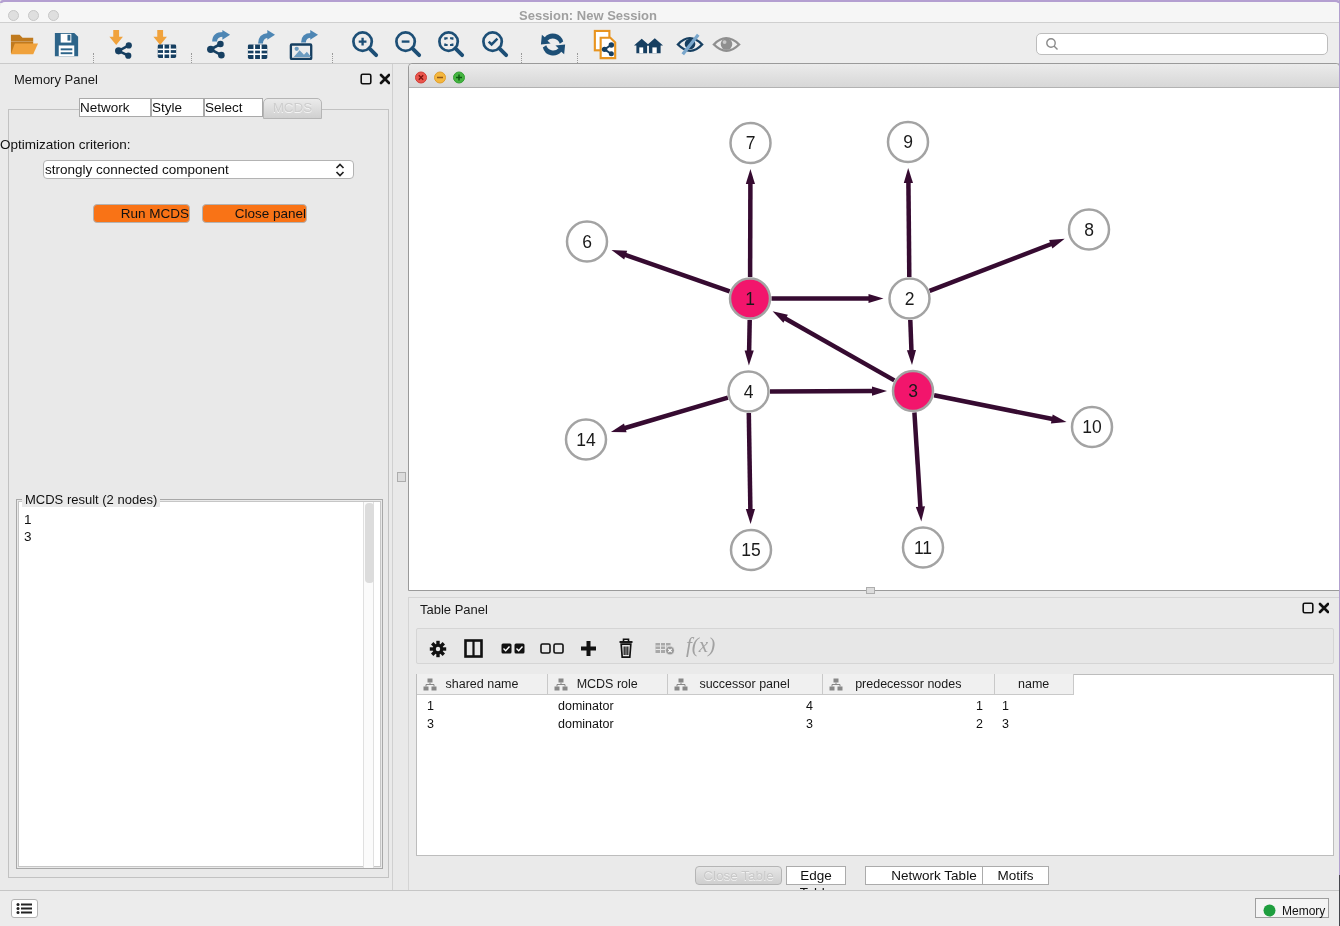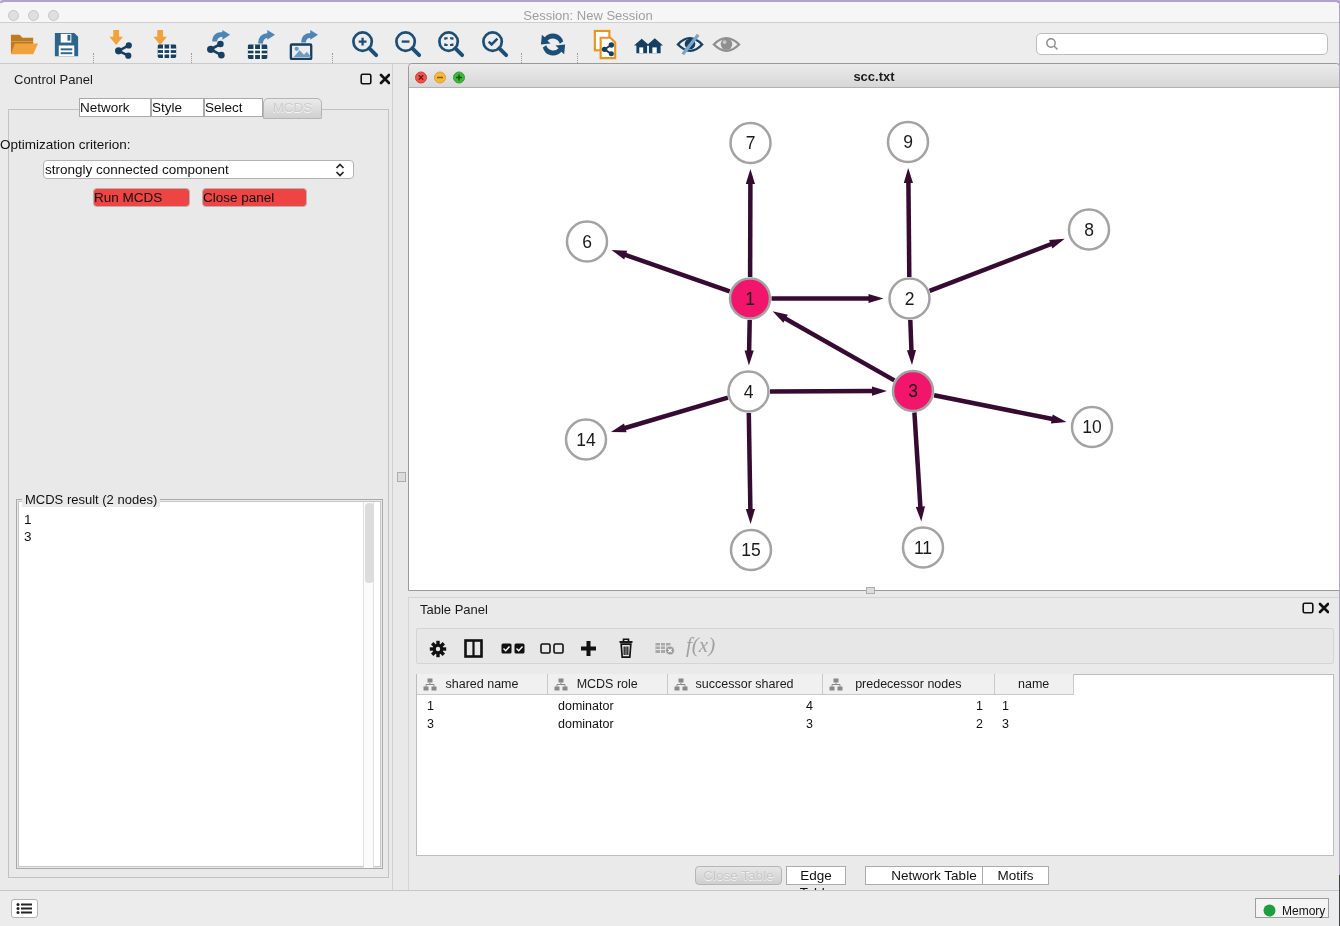--- a/index.html
+++ b/index.html
@@ -1,30 +1,30 @@
 <!DOCTYPE html>
 <html><head><meta charset="utf-8"><style>
 * { margin:0; padding:0; box-sizing:border-box; }
 body { width:1340px; height:926px; overflow:hidden; font-family:"Liberation Sans",sans-serif; background:#e9e9e9; position:relative; }
 .abs { position:absolute; }
 #ptop { left:0; top:0; width:1340px; height:3px; background:#b49fd1; border-radius:8px 8px 0 0; }
 #tbar { left:0; top:2px; width:1340px; height:21px; background:#f6f6f6; border-bottom:1px solid #cfcfcf; border-radius:5px 5px 0 0; }
 .tl { position:absolute; top:7.5px; width:11px; height:11px; border-radius:50%; background:#dfdfdf; border:1px solid #c7c7c7; }
-#ttitle { left:0; top:6px; width:1176px; text-align:center; font-size:13px; color:#9f9f9f; }
+#ttitle { left:0; top:6px; width:1176px; text-align:center; font-size:13px; color:#9f9f9f;font-weight:bold; }
 #toolbar { left:0; top:23px; width:1340px; height:41px; background:#ededed; border-bottom:1px solid #cacaca; }
 .vsep { position:absolute; top:30px; height:28px; width:0; border-left:1px dotted #9a9a9a; }
 #search { left:1036px; top:33px; width:292px; height:22px; background:#fff; border:1px solid #bdbdbd; border-radius:5px; }
 #cpanel { left:0; top:64px; width:393px; height:826px; background:#eaeaea; border-right:1px solid #d0d0d0; }
 #cpanel .hdr { position:absolute; left:14px; top:8px; font-size:13px; color:#1a1a1a; }
 #cpContent { position:absolute; left:8px; top:109px; width:381px; height:769px; border:1px solid #c2c2c2; background:#e9e9e9; }
 .tab { position:absolute; top:98px; height:19px; background:#fff; border:1px solid #a9a9a9; font-size:13.5px; color:#111; line-height:17px; }
 .tabsel { position:absolute; top:98px; height:21px; background:linear-gradient(#ebebeb,#d0d0d0); border:1px solid #b5b5b5; border-radius:5px 5px 0 0; font-size:13.5px; color:#cdcdcd; text-shadow:0 1px 0 #f5f5f5; text-align:center; line-height:18px; }
 #optlab { position:absolute; left:0; top:137px; width:397px; text-align:left; font-size:13.5px; color:#111; }
 #combo { position:absolute; left:43px; top:160px; width:311px; height:19px; background:#fff; border:1px solid #b3b3b3; border-radius:4px; font-size:13.5px; color:#111; line-height:17px; padding-left:1px; }
-.btn { position:absolute; top:188px; height:19px; background:#ef4444; border:1px solid #b3b3b3; border-radius:4px; font-size:13.5px; color:#111; text-align:left; line-height:17px; }
+.btn { position:absolute; top:204px; height:19px; background:#f97316; border:1px solid #b3b3b3; border-radius:4px; font-size:13.5px; color:#111; text-align:right; line-height:17px; }
 #fs { position:absolute; left:16px; top:499px; width:367px; height:370px; border:1px solid #a8a8a8; }
 #fslegend { position:absolute; left:22px; top:492px; background:#e9e9e9; font-size:13px; color:#111; padding:0 3px; }
 #fswhite { position:absolute; left:18px; top:501px; width:363px; height:366px; background:#fff; border:1px solid #c6c6c6; }
 #fstxt { position:absolute; left:5px; top:9px; font-size:13.5px; color:#111; line-height:17px; }
 #fssb { position:absolute; right:6px; top:0; width:11px; height:366px; background:#fbfbfb; border-left:1px solid #e0e0e0; border-right:1px solid #e0e0e0; }
 #fsthumb { position:absolute; left:0; top:1px; width:9px; height:80px; background:#dcdcdc; border-radius:4px; margin:0 1px; }
 #netwin { left:408px; top:63px; width:932px; height:528px; background:#fff; border:1px solid #9a9a9a; border-radius:4px 4px 0 0; }
 #nettb { position:absolute; left:0; top:0; width:930px; height:24px; background:linear-gradient(#ebebeb,#d7d7d7); border-bottom:1px solid #b2b2b2; border-radius:4px 4px 0 0; }
 #nettitle { position:absolute; left:0; top:5px; width:930px; text-align:center; font-size:13px; font-weight:bold; color:#1c1c1c; }
 #tpanel { left:408px; top:597px; width:932px; height:293px; background:#eaeaea; border-top:1px solid #d4d4d4; border-left:1px solid #d4d4d4; }
@@ -169,21 +169,21 @@
     <circle cx="14" cy="13.5" r="2" fill="#c9c9c9"></circle>
   </svg>
 <div class="abs" id="search">
     <svg width="14" height="14" viewBox="0 0 14 14" style="position:absolute;left:8px;top:3px">
       <circle cx="6" cy="6" r="4.2" fill="none" stroke="#8a8a8a" stroke-width="1.4"></circle>
       <line x1="9" y1="9" x2="12.5" y2="12.5" stroke="#8a8a8a" stroke-width="1.4"></line>
     </svg>
   </div>
 
 <div class="abs" id="cpanel">
-  <div class="hdr">Control Panel</div>
+  <div class="hdr">Memory Panel</div>
 </div>
 <svg class="abs" style="left:360px;top:73px" width="30" height="12" viewBox="0 0 30 12">
     <rect x="1.2" y="1.2" width="9.6" height="9.6" rx="1.5" fill="none" stroke="#111" stroke-width="1.6"></rect>
     <path d="M21 2 l8 8 M29 2 l-8 8" stroke="#111" stroke-width="2.6" stroke-linecap="round"></path>
   </svg>
 <div class="abs" id="cpContent"></div>
 <div class="tab" style="left:79px;width:72px">Network</div>
 <div class="tab" style="left:151px;width:53px">Style</div>
 <div class="tab" style="left:204px;width:59px">Select</div>
 <div class="tabsel" style="left:263px;width:59px">MCDS</div>
@@ -206,21 +206,20 @@
 <div class="abs" id="netwin">
   <div id="nettb">
     <svg style="position:absolute;left:6px;top:7px" width="52" height="13" viewBox="0 0 52 13">
       <circle cx="6" cy="6.5" r="5.5" fill="#ea564d" stroke="#d13f38" stroke-width="1"></circle>
       <path d="M3.8 4.3 l4.4 4.4 M8.2 4.3 l-4.4 4.4" stroke="#7e120e" stroke-width="1.3"></path>
       <circle cx="25" cy="6.5" r="5.5" fill="#f5b73d" stroke="#df9f30" stroke-width="1"></circle>
       <path d="M22 6.5 h6" stroke="#90571a" stroke-width="1.5"></path>
       <circle cx="44" cy="6.5" r="5.5" fill="#44b440" stroke="#35a035" stroke-width="1"></circle>
       <path d="M41 6.5 h6 M44 3.5 v6" stroke="#0d5a11" stroke-width="1.5"></path>
     </svg>
-    <div id="nettitle">scc.txt</div>
   </div>
 </div>
 <svg width="930" height="502" style="position:absolute;left:409px;top:88px">
     <line x1="341.1" y1="189.0" x2="341.4" y2="94.0" stroke="#360b31" stroke-width="4.5"></line>
     <polygon points="341.4,81.0 346.0,96.0 336.8,96.0" fill="#360b31"></polygon>
     <line x1="320.7" y1="203.4" x2="214.8" y2="166.4" stroke="#360b31" stroke-width="4.5"></line>
     <polygon points="202.5,162.1 218.2,162.7 215.2,171.4" fill="#360b31"></polygon>
     <line x1="362.5" y1="210.5" x2="461.5" y2="210.5" stroke="#360b31" stroke-width="4.5"></line>
     <polygon points="474.5,210.5 459.5,215.1 459.5,205.9" fill="#360b31"></polygon>
     <line x1="340.7" y1="232.0" x2="340.1" y2="264.5" stroke="#360b31" stroke-width="4.5"></line>
@@ -342,21 +341,21 @@
     <rect x="8.5" y="8.5" width="5" height="4" fill="#888"></rect>
     <path d="M7 4.5 v2 M3 8.5 v-2 h8 v2" stroke="#888" fill="none"></path>
   </svg>
 <div class="thc" style="left:547.7px;width:120px">MCDS role</div>
 <svg style="position:absolute;left:553.7px;top:678px" width="14" height="13" viewBox="0 0 14 13">
     <rect x="4.5" y="0.5" width="5" height="4" fill="#888"></rect>
     <rect x="0.5" y="8.5" width="5" height="4" fill="#888"></rect>
     <rect x="8.5" y="8.5" width="5" height="4" fill="#888"></rect>
     <path d="M7 4.5 v2 M3 8.5 v-2 h8 v2" stroke="#888" fill="none"></path>
   </svg>
-<div class="thc" style="left:667.6px;width:155px">successor shared</div>
+<div class="thc" style="left:667.6px;width:155px">successor panel</div>
 <svg style="position:absolute;left:673.6px;top:678px" width="14" height="13" viewBox="0 0 14 13">
     <rect x="4.5" y="0.5" width="5" height="4" fill="#888"></rect>
     <rect x="0.5" y="8.5" width="5" height="4" fill="#888"></rect>
     <rect x="8.5" y="8.5" width="5" height="4" fill="#888"></rect>
     <path d="M7 4.5 v2 M3 8.5 v-2 h8 v2" stroke="#888" fill="none"></path>
   </svg>
 <div class="thc" style="left:822.8px;width:172px">predecessor nodes</div>
 <svg style="position:absolute;left:828.8px;top:678px" width="14" height="13" viewBox="0 0 14 13">
     <rect x="4.5" y="0.5" width="5" height="4" fill="#888"></rect>
     <rect x="0.5" y="8.5" width="5" height="4" fill="#888"></rect>

